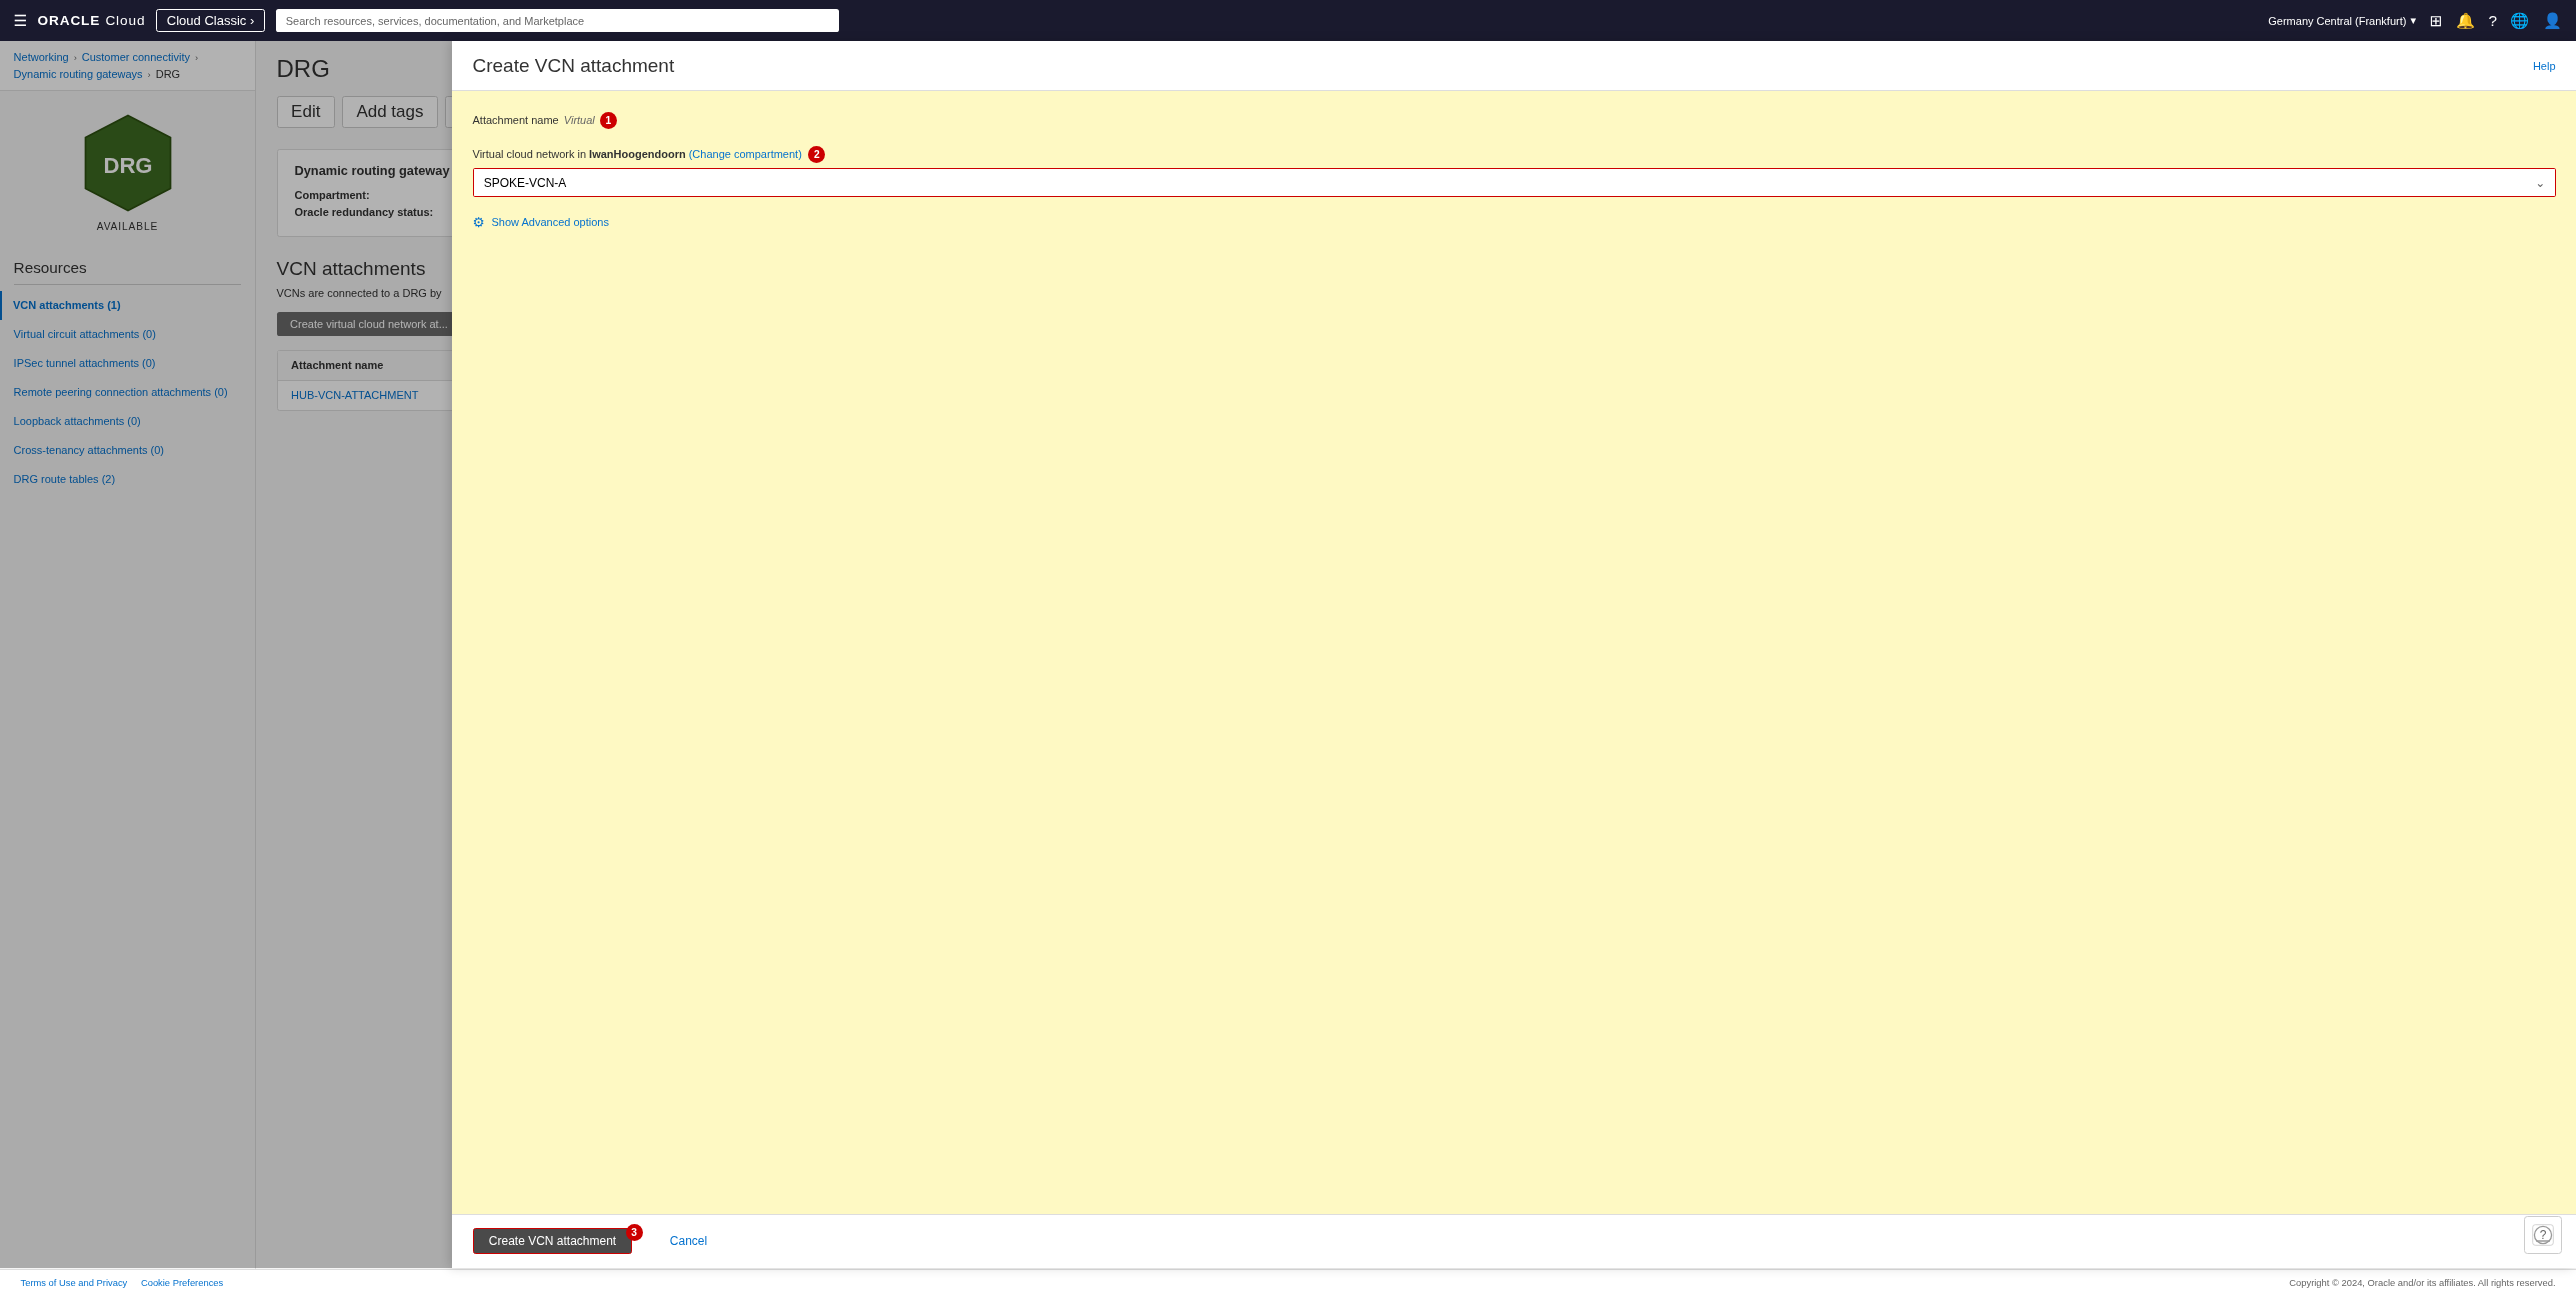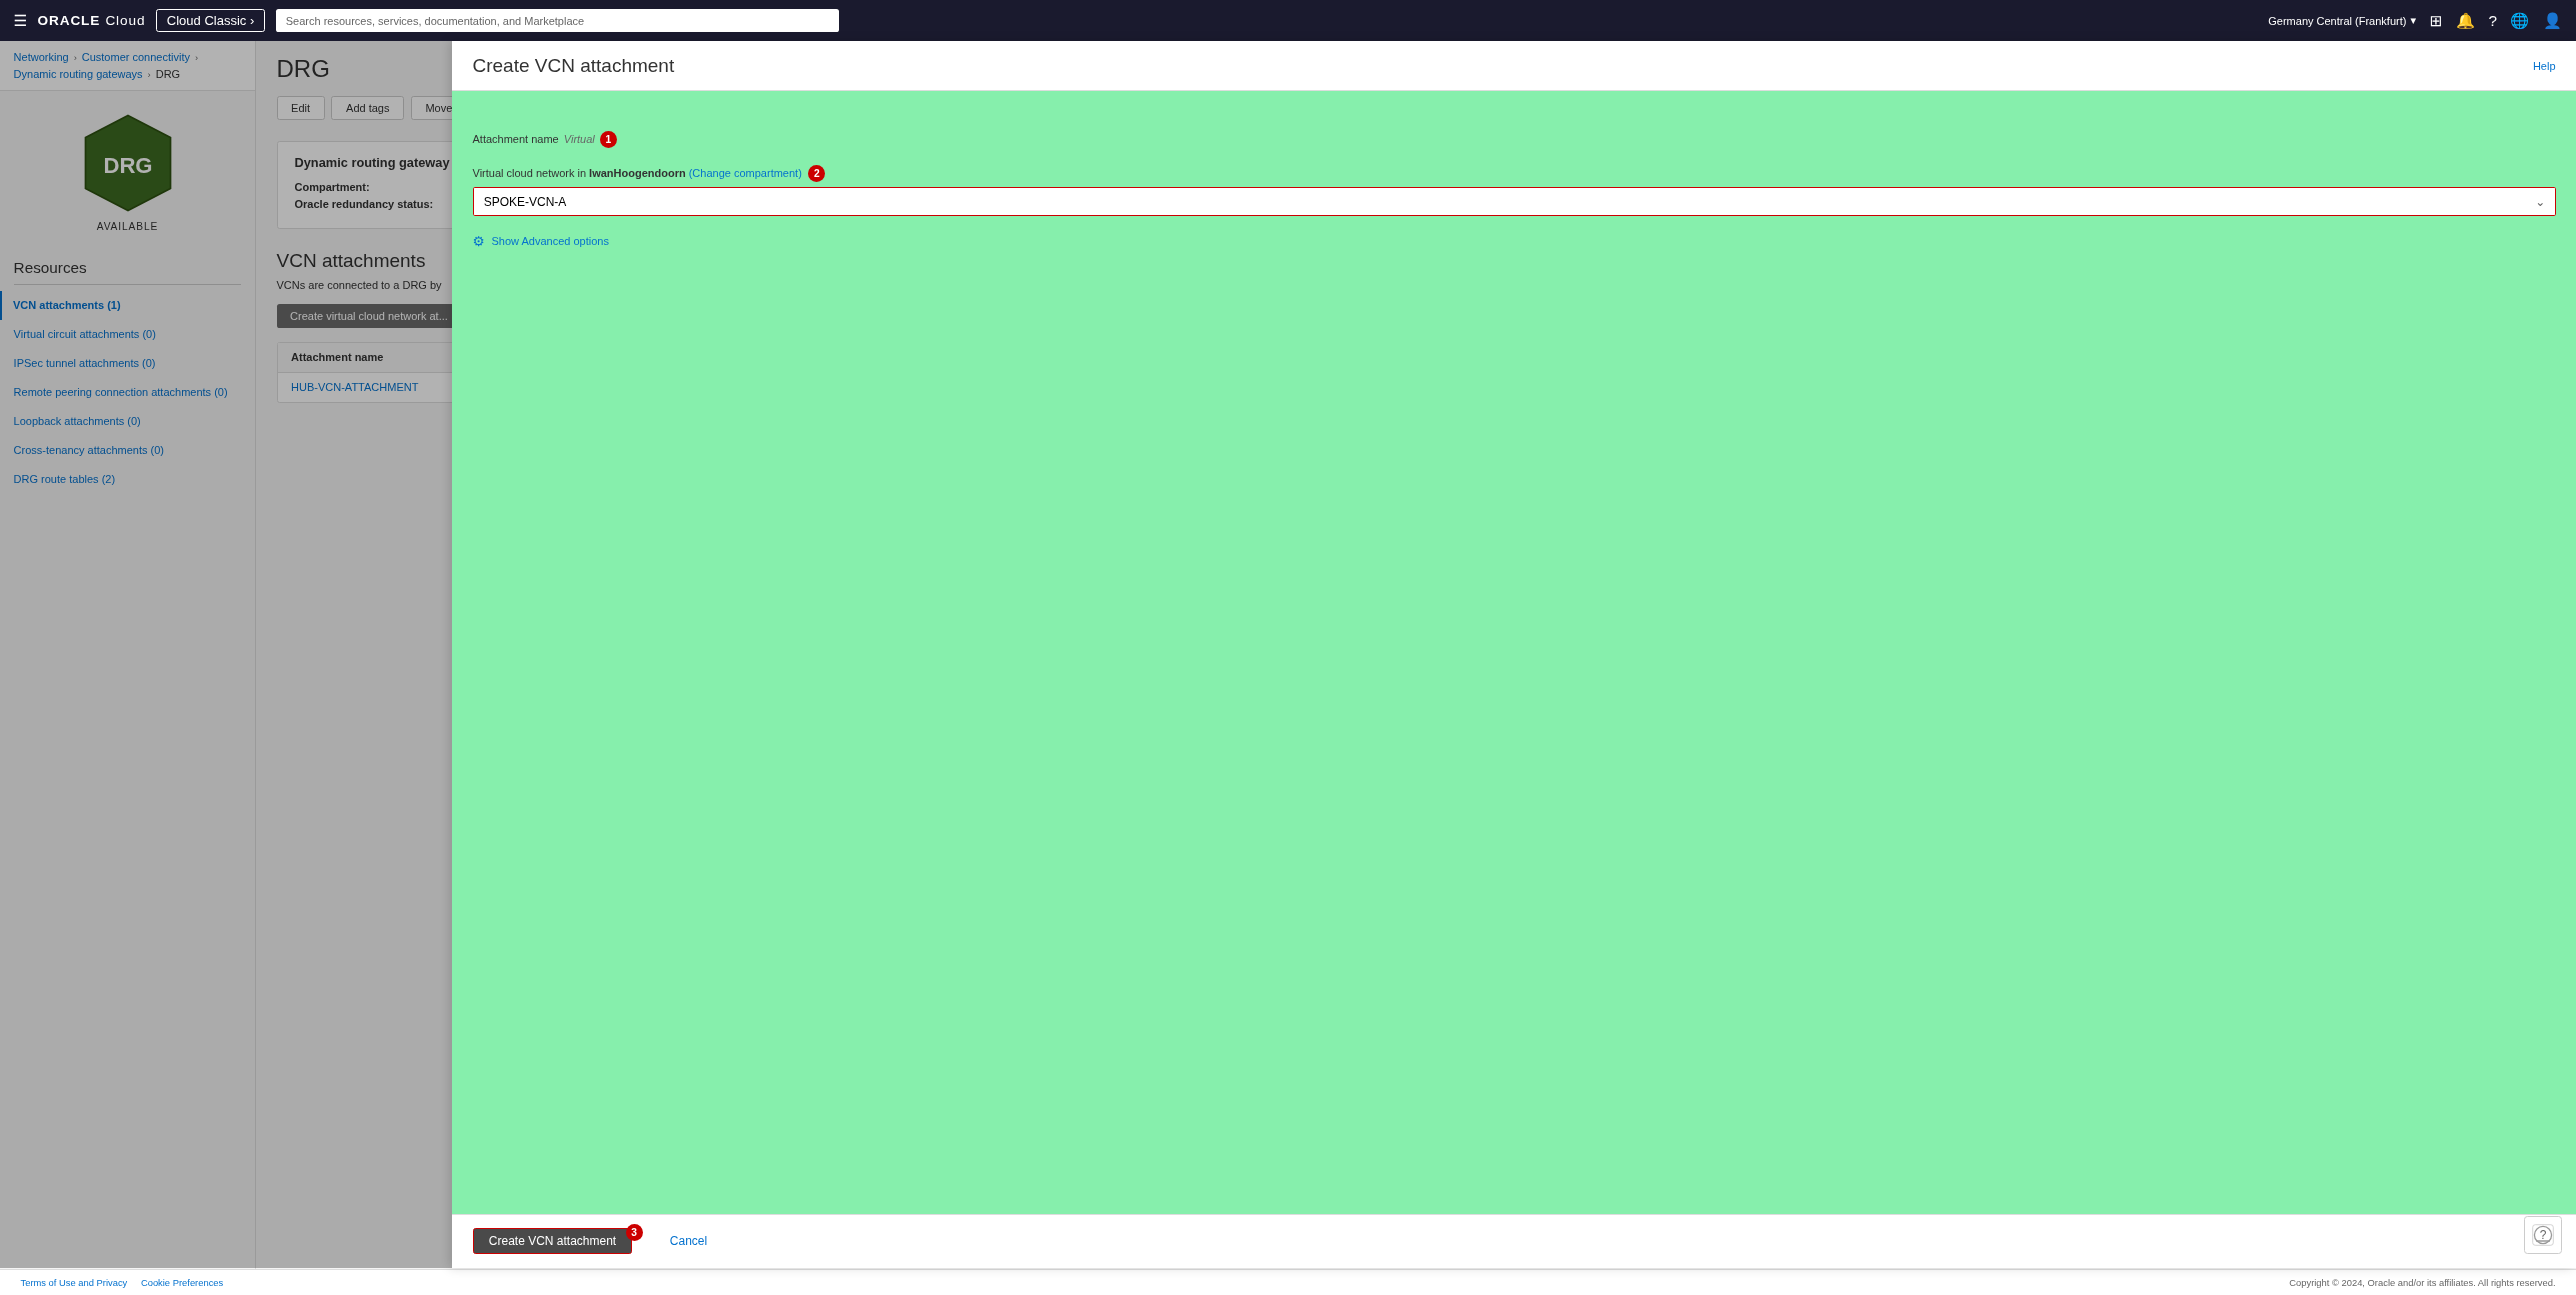--- a/index.html
+++ b/index.html
@@ -161,21 +161,21 @@
       display: flex;
       gap: 6.8px;
       margin-bottom: 20.5px;
     }
     .btn-secondary {
       border: 0.9px solid #ccc;
       background: white;
       padding: 5.1px 13.6px;
       border-radius: 2.6px;
       cursor: pointer;
-      font-size: 11px;
+      font-size: 17px;
       color: #333;
     }
 
     .info-box {
       background: white;
       border: 0.9px solid #ddd;
       border-radius: 2.6px;
       padding: 13.6px 17px;
       margin-bottom: 20.5px;
     }
@@ -274,27 +274,26 @@
       left: 0;
       right: 0;
       bottom: 27px;
       background: rgba(0,0,0,0.3);
       z-index: 200;
       display: flex;
       justify-content: flex-end;
     }
     .slide-panel {
       width: calc(100% - 452px);
-      background: #86efac;
+      background: #fef9c3;
       height: 100%;
       overflow-y: auto;
       box-shadow: -3.4px 0 10.2px rgba(0,0,0,0.15);
       display: flex;
       flex-direction: column;
-      gap: 19px;
     }
     .panel-header {
       background: white;
       padding: 13.6px 20.5px;
       border-bottom: 0.9px solid #ddd;
       display: flex;
       justify-content: space-between;
       align-items: center;
     }
     .panel-title {

